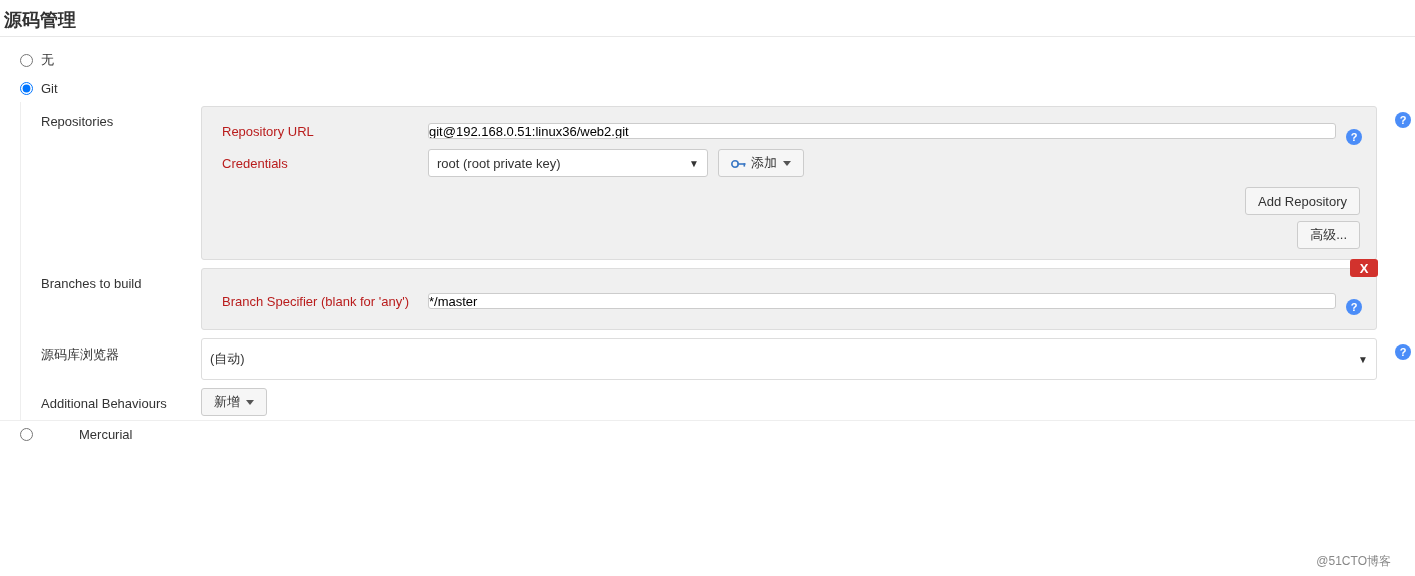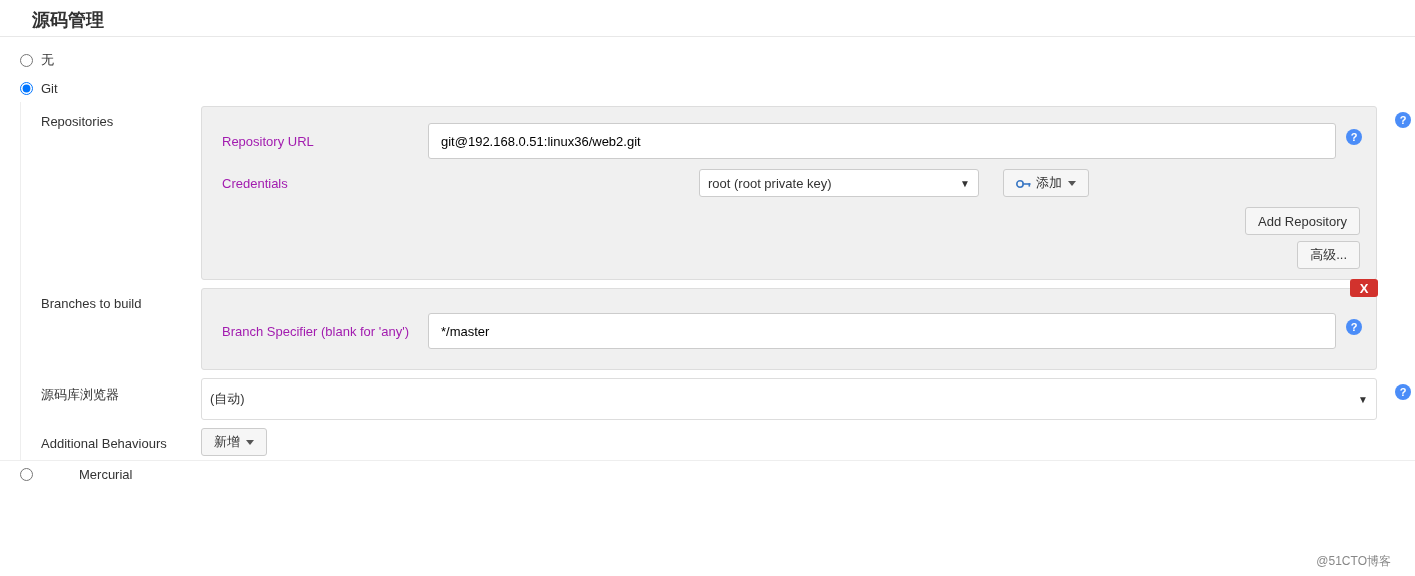--- a/index.html
+++ b/index.html
@@ -6,21 +6,21 @@
     body {
       font-family: "Helvetica Neue", Helvetica, Arial, "Microsoft YaHei", sans-serif;
       font-size: 13px;
       color: #333;
       background: #ffffff;
       width: 1415px;
     }
     .section-heading {
       font-size: 18px;
       font-weight: bold;
-      padding: 8px 32px 4px;
+      padding: 8px 4px 4px;
       border-bottom: 1px solid #e8e8e8;
       margin-bottom: 8px;
     }
     .radio-row {
       padding: 6px 20px;
       display: flex;
       align-items: center;
       gap: 8px;
     }
     .radio-row input[type="radio"] { margin: 0; }
@@ -61,28 +61,28 @@
     .inner-row {
       display: flex;
       align-items: center;
       margin-bottom: 10px;
       position: relative;
     }
     .inner-label {
       width: 210px;
       flex-shrink: 0;
       font-size: 13px;
-      color: #a21caf;
+      color: #b91c1c;
       padding-left: 4px;
     }
     .inner-body { flex: 1; }
     .text-input {
       width: 100%;
-      height: 36px;
-      padding: 4px 12px;
+      height: 16px;
+      padding: 4px 0;
       border: 1px solid #ccc;
       border-radius: 3px;
       font-size: 13px;
     }
     .select-like {
       display: inline-flex;
       align-items: center;
       justify-content: space-between;
       width: 280px;
       height: 28px;
@@ -161,21 +161,21 @@
       height: 42px;
       padding: 0 8px;
       border: 1px solid #ddd;
       border-radius: 3px;
       background: #fff;
       font-size: 13px;
       display: flex;
       align-items: center;
       justify-content: space-between;
     }
-    .cred-addons { display:inline-flex; gap:8px; margin-left:24px; }
+    .cred-addons { display:inline-flex; gap:8px; margin-left:10px; }
     .inner-help {
       position: absolute;
       right: -2px;
       top: 6px;
     }
     .watermark {
       position: fixed;
       right: 24px;
       bottom: 6px;
       color: #888;
@@ -205,21 +205,21 @@
       <div class="panel">
         <div class="inner-row" style="position:relative;">
           <div class="inner-label">Repository URL</div>
           <div class="inner-body" style="padding-right:24px;">
             <input class="text-input" type="text" value="git@192.168.0.51:linux36/web2.git" style="">
           </div>
           <span class="help-icon inner-help">?</span>
         </div>
         <div class="inner-row">
           <div class="inner-label">Credentials</div>
-          <div class="inner-body" style="display:flex;align-items:center;justify-content:center;">
+          <div class="inner-body" style="display:flex;align-items:center;">
             <div class="select-like">
               <span>root (root private key)</span>
               <span class="select-caret">▼</span>
             </div>
             <div class="cred-addons">
               <button class="btn">
                 <span class="key-icon">
                   <svg width="16" height="10" viewBox="0 0 16 10">
                     <circle cx="4" cy="5" r="3.2" fill="none" stroke="#3b78c4" stroke-width="1.6"></circle>
                     <rect x="6.5" y="4.2" width="8" height="1.6" fill="#3b78c4"></rect>

